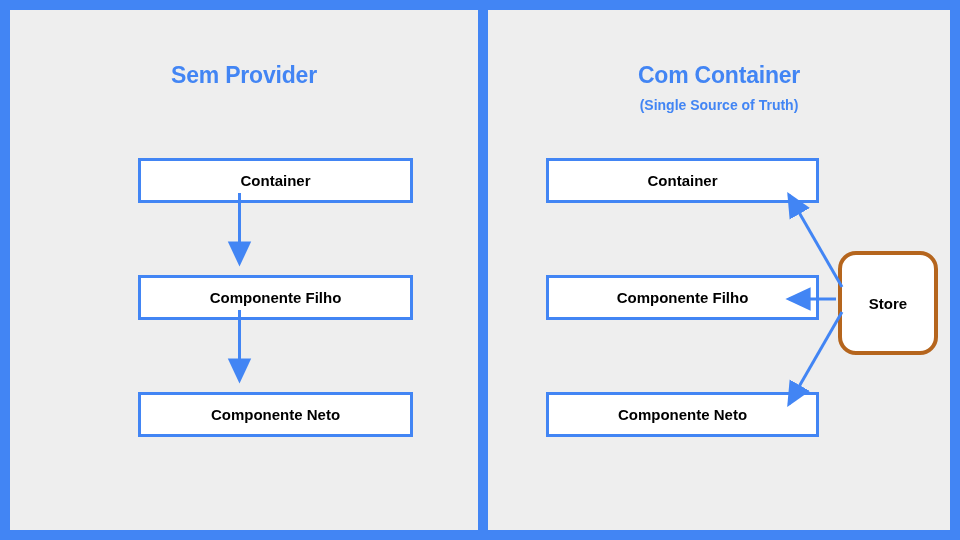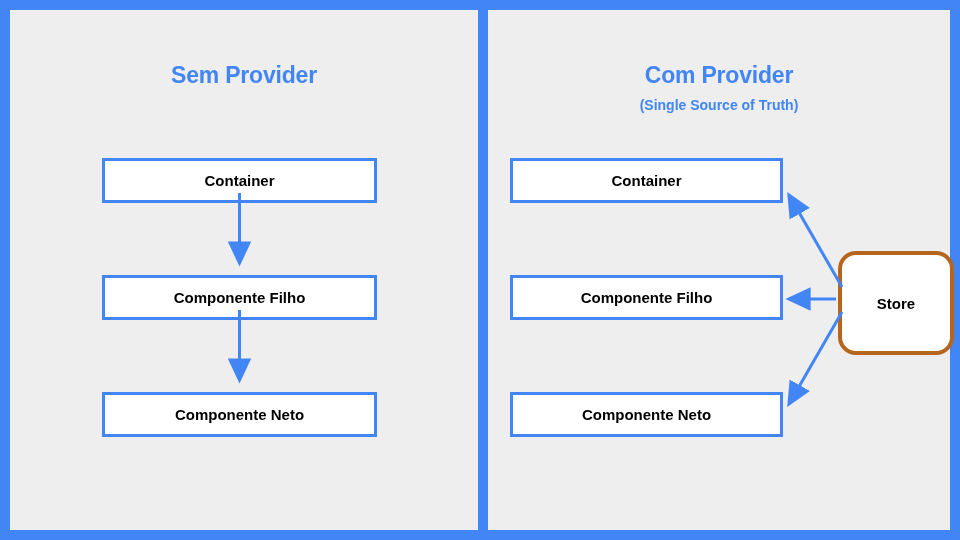--- a/index.html
+++ b/index.html
@@ -50,20 +50,21 @@
     position: absolute;
     background: #ffffff;
     border: 3px solid #4285f4;
     box-sizing: border-box;
     display: flex;
     align-items: center;
     justify-content: center;
     color: #000000;
     font-weight: bold;
     font-size: 15px;
+    margin-left: 36px;
   }
 
   .store-node {
     position: absolute;
     background: #ffffff;
     border: 4px solid #b5651d;
     border-radius: 18px;
     box-sizing: border-box;
     display: flex;
     align-items: center;
@@ -97,36 +98,36 @@
     <div class="node" style="left:92px; top:265px; width:275px; height:45px;">
       <span>Componente Filho</span>
     </div>
 
     <div class="node" style="left:92px; top:382px; width:275px; height:45px;">
       <span>Componente Neto</span>
     </div>
   </div>
 
   <div class="panel panel-right">
-    <div class="panel-title" style="top:52px;">Com Provider</div>
+    <div class="panel-title" style="top:52px;">Com Container</div>
     <div class="panel-subtitle" style="top:87px;">(Single Source of Truth)</div>
 
     <div class="node" style="left:22px; top:148px; width:273px; height:45px;">
       <span>Container</span>
     </div>
 
     <div class="node" style="left:22px; top:265px; width:273px; height:45px;">
       <span>Componente Filho</span>
     </div>
 
     <div class="node" style="left:22px; top:382px; width:273px; height:45px;">
       <span>Componente Neto</span>
     </div>
 
-    <div class="store-node" style="left:350px; top:241px; width:116px; height:104px;">
+    <div class="store-node" style="left:350px; top:241px; width:100px; height:104px;">
       <span>Store</span>
     </div>
   </div>
 
   <svg class="arrow-layer" viewBox="0 0 960 540" xmlns="http://www.w3.org/2000/svg">
     <defs>
       <marker id="ah" markerWidth="9" markerHeight="9" refX="7.2" refY="4.5" orient="auto" markerUnits="strokeWidth">
         <path d="M0,0.6 L8.4,4.5 L0,8.4 z" fill="#4285f4"></path>
       </marker>
     </defs>

